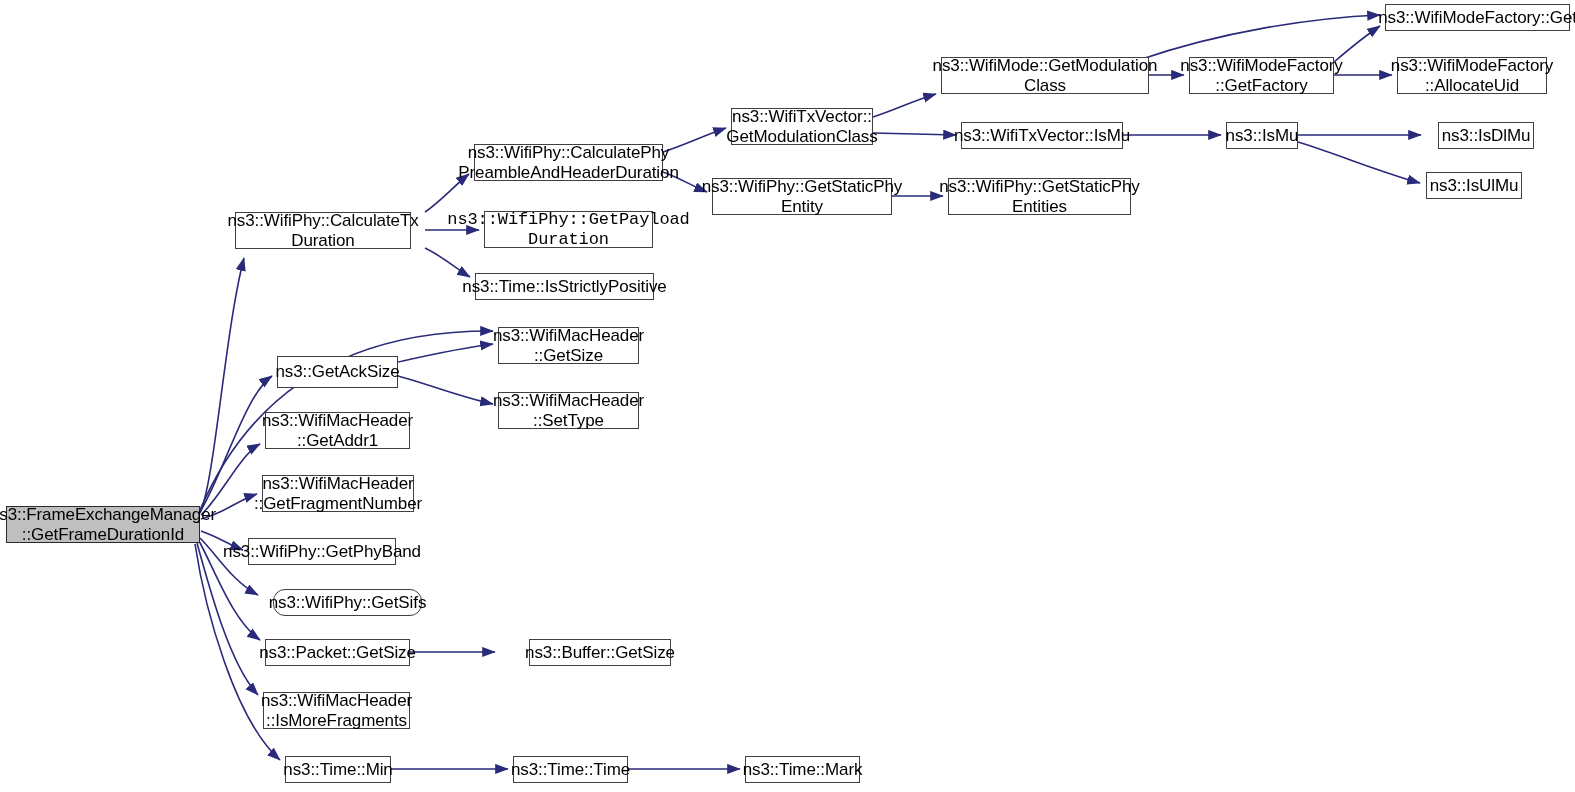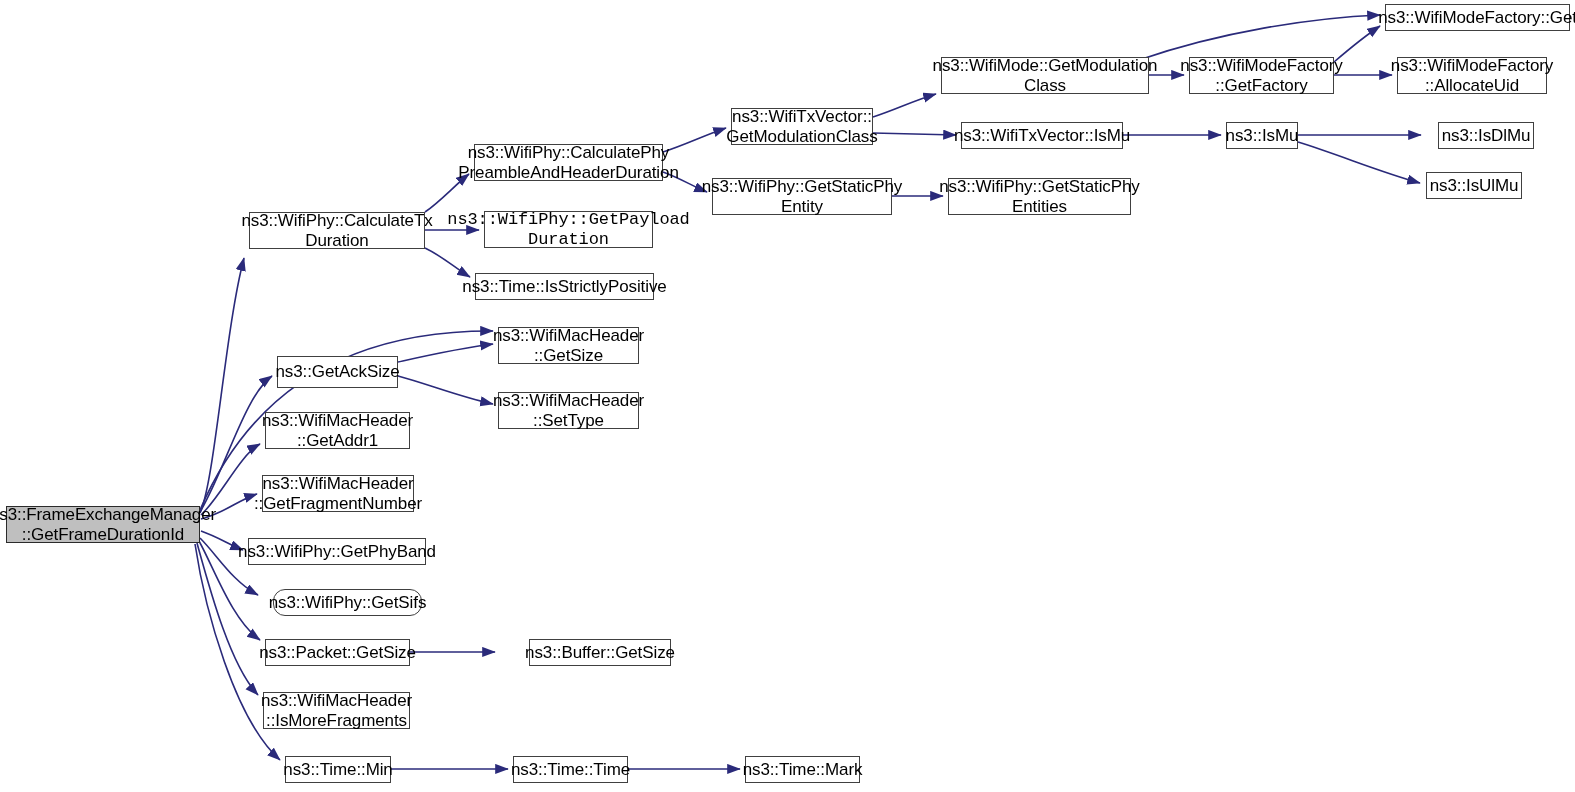--- a/index.html
+++ b/index.html
@@ -88,21 +88,21 @@
         <path d="M 398,362 C 425,356 460,348 493,344" fill="none" stroke="#2a2a7a" stroke-width="1.6" marker-end="url(#arrow)"></path>
         <path d="M 398,376 C 428,384 460,397 493,404" fill="none" stroke="#2a2a7a" stroke-width="1.6" marker-end="url(#arrow)"></path>
         <path d="M 410,652 L 495,652" fill="none" stroke="#2a2a7a" stroke-width="1.6" marker-end="url(#arrow)"></path>
         <path d="M 391,769 L 508,769" fill="none" stroke="#2a2a7a" stroke-width="1.6" marker-end="url(#arrow)"></path>
         <path d="M 628,769 L 740,769" fill="none" stroke="#2a2a7a" stroke-width="1.6" marker-end="url(#arrow)"></path>
       </g>
   </svg>
   <div id="nodes">
       <div class="node root" style="left: 6px; top: 506px; width: 194px; height: 37px;"><span class="node-label">ns3::FrameExchangeManager
 ::GetFrameDurationId</span></div>
-      <div class="node" style="left: 249px; top: 212px; width: 176px; height: 37px;"><span class="node-label">ns3::WifiPhy::CalculateTx
+      <div class="node" style="left: 235px; top: 212px; width: 176px; height: 37px;"><span class="node-label">ns3::WifiPhy::CalculateTx
 Duration</span></div>
       <div class="node" style="left: 474px; top: 144px; width: 189px; height: 37px;"><span class="node-label">ns3::WifiPhy::CalculatePhy
 PreambleAndHeaderDuration</span></div>
       <div class="node" style="left: 484px; top: 211px; width: 169px; height: 37px; font-family: Liberation Mono, monospace;"><span class="node-label">ns3::WifiPhy::GetPayload
 Duration</span></div>
       <div class="node" style="left: 475px; top: 273px; width: 179px; height: 27px;"><span class="node-label">ns3::Time::IsStrictlyPositive</span></div>
       <div class="node" style="left: 731px; top: 108px; width: 142px; height: 37px;"><span class="node-label">ns3::WifiTxVector::
 GetModulationClass</span></div>
       <div class="node" style="left: 712px; top: 178px; width: 180px; height: 37px;"><span class="node-label">ns3::WifiPhy::GetStaticPhy
 Entity</span></div>
@@ -121,21 +121,21 @@
       <div class="node" style="left: 1426px; top: 172px; width: 96px; height: 27px;"><span class="node-label">ns3::IsUlMu</span></div>
       <div class="node" style="left: 277px; top: 356px; width: 121px; height: 32px;"><span class="node-label">ns3::GetAckSize</span></div>
       <div class="node" style="left: 498px; top: 327px; width: 141px; height: 37px;"><span class="node-label">ns3::WifiMacHeader
 ::GetSize</span></div>
       <div class="node" style="left: 498px; top: 392px; width: 141px; height: 37px;"><span class="node-label">ns3::WifiMacHeader
 ::SetType</span></div>
       <div class="node" style="left: 265px; top: 412px; width: 145px; height: 37px;"><span class="node-label">ns3::WifiMacHeader
 ::GetAddr1</span></div>
       <div class="node" style="left: 262px; top: 475px; width: 152px; height: 37px;"><span class="node-label">ns3::WifiMacHeader
 ::GetFragmentNumber</span></div>
-      <div class="node" style="left: 248px; top: 538px; width: 178px; height: 27px;"><span class="node-label">ns3::WifiPhy::GetPhyBand</span></div>
+      <div class="node" style="left: 248px; top: 538px; width: 148px; height: 27px;"><span class="node-label">ns3::WifiPhy::GetPhyBand</span></div>
       <div class="node" style="left: 273px; top: 589px; width: 149px; height: 27px; border-radius: 12px;"><span class="node-label">ns3::WifiPhy::GetSifs</span></div>
       <div class="node" style="left: 265px; top: 639px; width: 145px; height: 27px;"><span class="node-label">ns3::Packet::GetSize</span></div>
       <div class="node" style="left: 500px; top: 639px; width: 142px; height: 27px; margin-left: 29px;"><span class="node-label">ns3::Buffer::GetSize</span></div>
       <div class="node" style="left: 263px; top: 692px; width: 147px; height: 37px;"><span class="node-label">ns3::WifiMacHeader
 ::IsMoreFragments</span></div>
       <div class="node" style="left: 285px; top: 756px; width: 106px; height: 27px;"><span class="node-label">ns3::Time::Min</span></div>
       <div class="node" style="left: 513px; top: 756px; width: 115px; height: 27px;"><span class="node-label">ns3::Time::Time</span></div>
       <div class="node" style="left: 745px; top: 756px; width: 115px; height: 27px;"><span class="node-label">ns3::Time::Mark</span></div>
     </div>
 </div>

